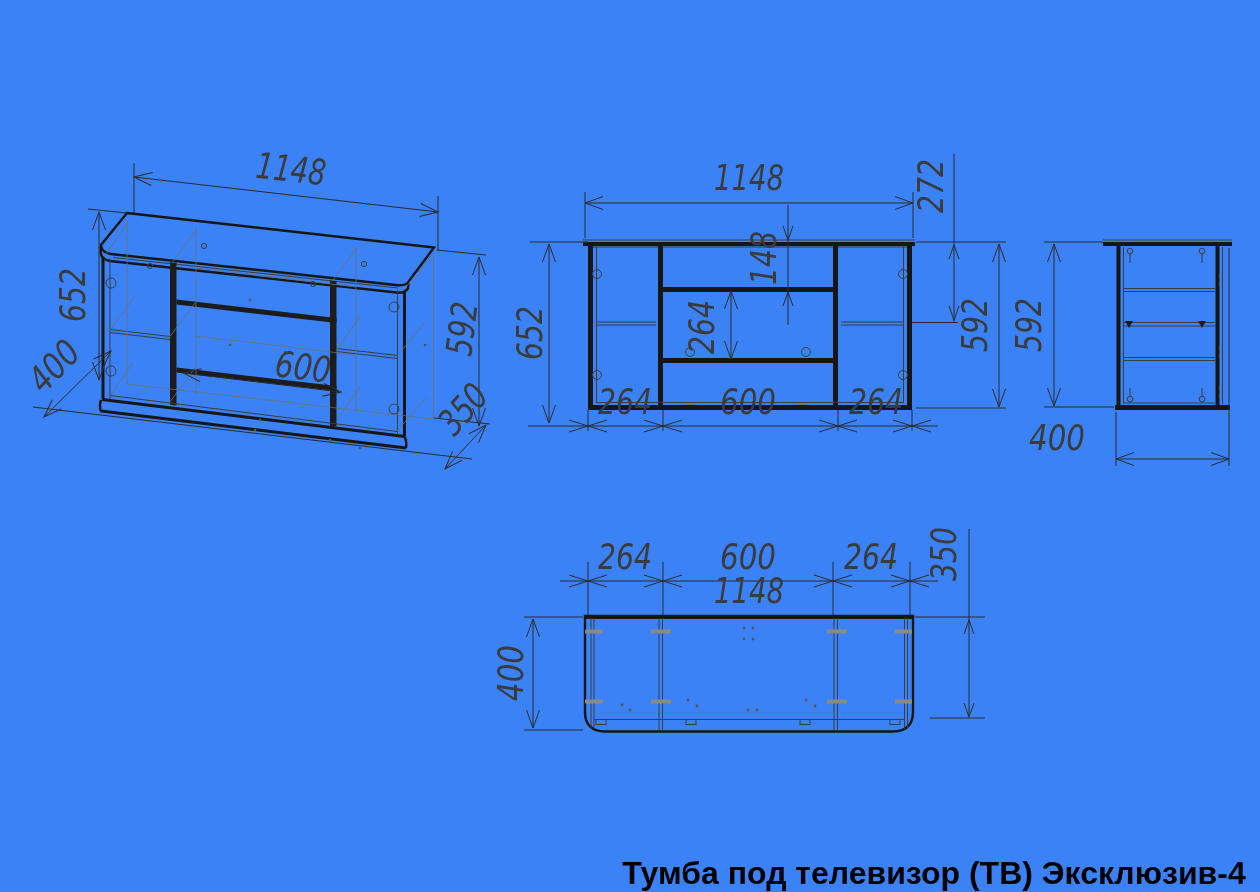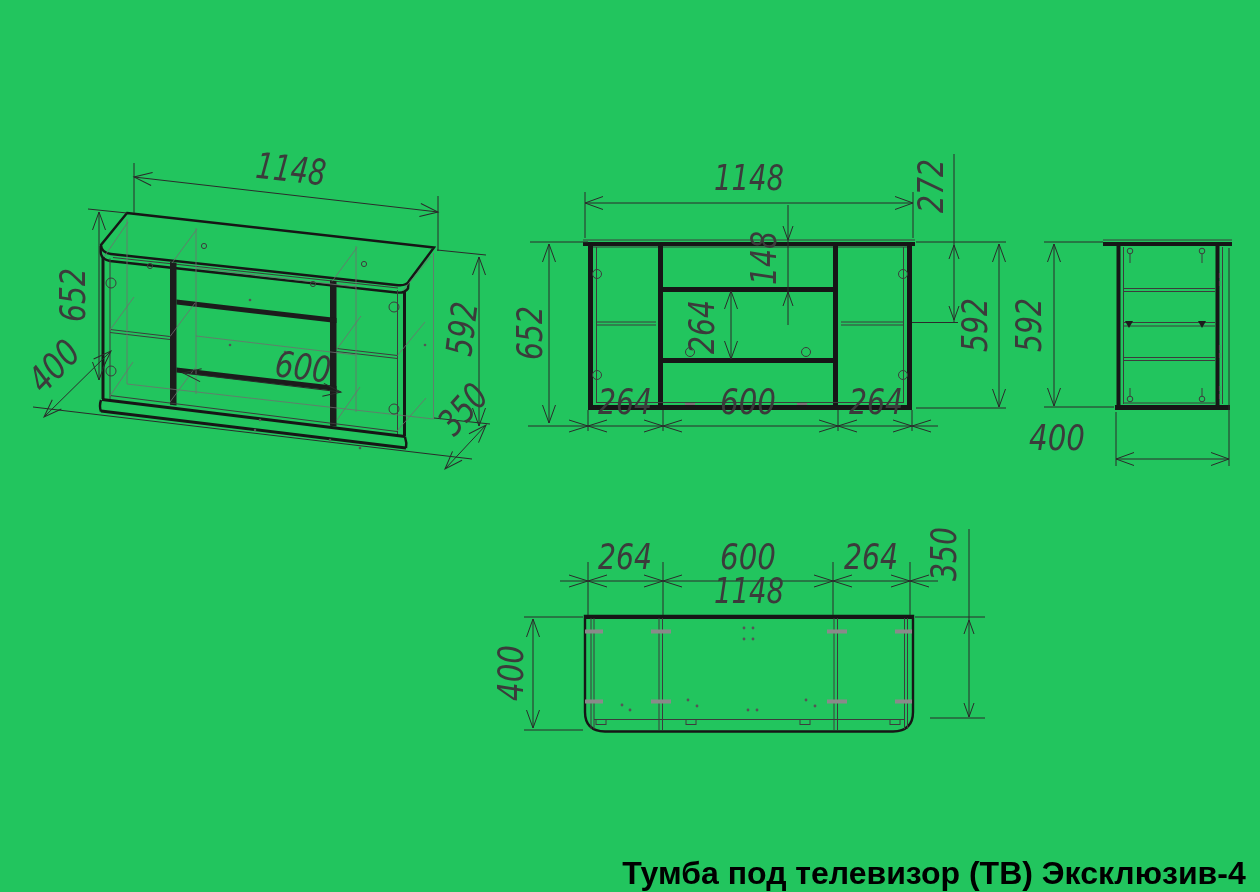--- a/index.html
+++ b/index.html
@@ -1,16 +1,16 @@
 <!DOCTYPE html>
 <html><head>
 <meta charset="utf-8">
 <style>
   html,body{margin:0;padding:0;background:#fff;}
-  .sheet{position:relative;width:1260px;height:892px;background:#22c55e;overflow:hidden;
+  .sheet{position:relative;width:1260px;height:892px;background:#3b82f6;overflow:hidden;
          font-family:"Liberation Sans",sans-serif;}
   svg{position:absolute;left:0;top:0;}
   .thick{stroke:#161616;stroke-width:5;fill:none;}
   .t4{stroke:#161616;stroke-width:4;fill:none;}
   .t3{stroke:#161616;stroke-width:3;fill:none;}
   .t25{stroke:#161616;stroke-width:2.4;fill:none;}
   .thin{stroke:#3c3c3c;stroke-width:1;fill:none;}
   .lt{stroke:#6f6f6f;stroke-width:0.8;fill:none;}
   .dim{stroke:#2b2b2b;stroke-width:1;fill:none;}
   .gray{stroke:#8a8a8a;stroke-width:4;fill:none;}

